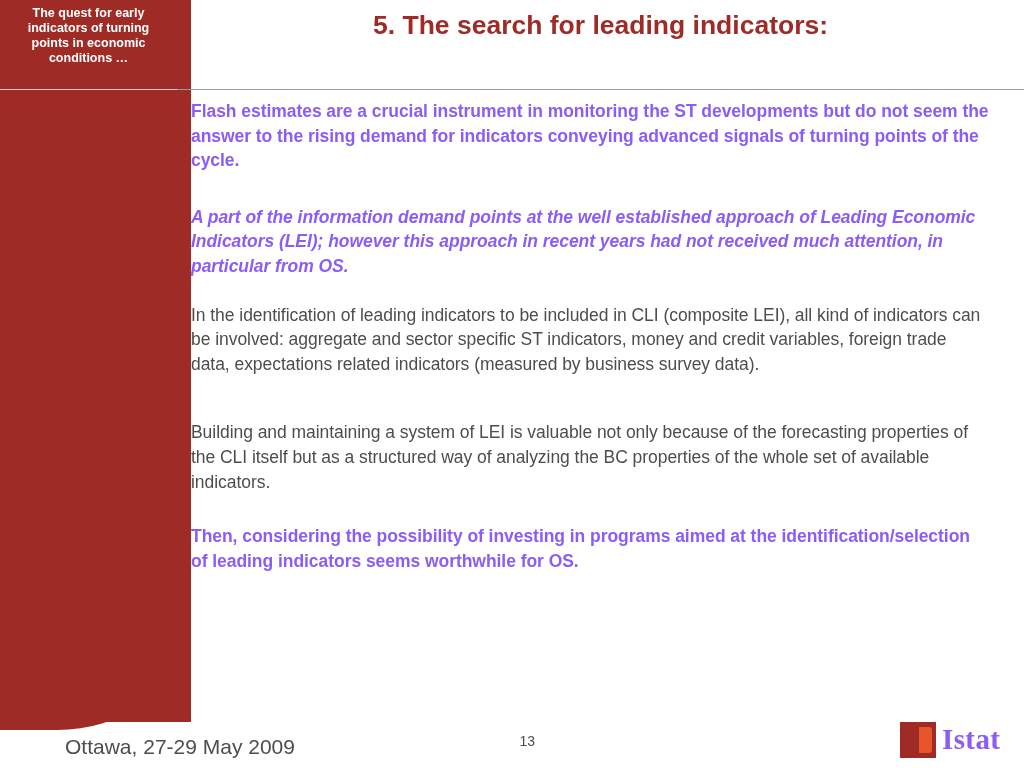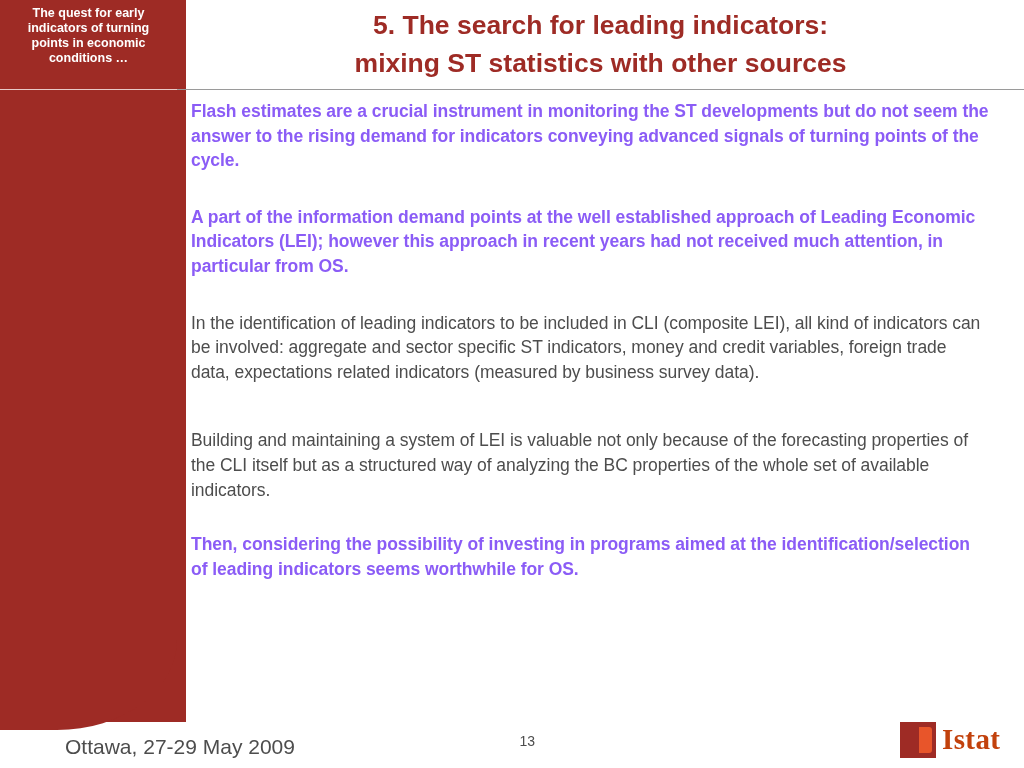--- a/index.html
+++ b/index.html
@@ -13,23 +13,24 @@
     position: relative;
     overflow: hidden;
     font-family: "Liberation Sans", sans-serif;
   }
 
   
   #sidebar {
     position: absolute;
     left: 0;
     top: 0;
-    width: 186px;
+    width: 167px;
     height: 722px;
     background: #9e2b25;
+    padding-left: 24px;
   }
   
   #sidebar-curve {
     position: absolute;
     left: 0;
     top: 640px;
     width: 177px;
     height: 90px;
     background: #9e2b25;
     border-bottom-right-radius: 120px 90px;
@@ -99,21 +100,21 @@
   }
   .para.accent {
     color: #8b5cf6;
     font-weight: bold;
   }
   .para.plain {
     color: #4d4d4d;
     font-weight: normal;
   }
   .para.p1 { width: 800px; margin-bottom: 32px; }
-  .para.p2 { width: 800px; margin-bottom: 32px; }
+  .para.p2 { width: 800px; margin-bottom: 24px; font-style: italic; }
   .para.p3 { width: 795px; margin-bottom: 22px; }
   .para.p4 { width: 795px; margin-bottom: 30px; margin-top: 44px; }
   .para.p5 { width: 790px; margin-bottom: 16px; }
 
   
   #footer-date {
     position: absolute;
     left: 65px;
     top: 735px;
     color: #4d4d4d;
@@ -153,40 +154,39 @@
     width: 13px;
     height: 26px;
     background: #e8552a;
     border-top-right-radius: 3px;
     border-bottom-right-radius: 3px;
   }
   #istat-wordmark {
     position: absolute;
     left: 42px;
     top: 1px;
-    color: #c2410c;
+    color: #8b5cf6;
     font-size: 29px;
     font-weight: bold;
     font-family: "Liberation Serif", serif;
     letter-spacing: 0.4px;
   }
 </style>
 </head>
 <body>
 
 <div id="sidebar">
   <div id="sidebar-curve"></div>
   <div id="sidebar-title">The quest for early indicators of turning points in economic conditions …</div>
   <div id="sidebar-divider"></div>
 </div>
 
 <div id="header">
   <div id="slide-title">
     <div>5. The search for leading indicators:</div>
-    <div>mixing ST statistics with other sources</div>
   </div>
 </div>
 <div id="header-rule"></div>
 
 <div id="body-content">
   <p class="para accent p1">Flash estimates are a crucial instrument in monitoring the ST developments but do not seem the answer to the rising demand for indicators conveying advanced signals of turning points of the cycle.</p>
   <p class="para accent p2">A part of the information demand points at the well established approach of Leading Economic Indicators (LEI); however this approach in recent years had not received much attention, in particular from OS.</p>
   <p class="para plain p3">In the identification of leading indicators to be included in CLI (composite LEI), all kind of indicators can be involved: aggregate and sector specific ST indicators, money and credit variables, foreign trade data, expectations related indicators (measured by business survey data).</p>
   <p class="para plain p4">Building and maintaining a system of LEI is valuable not only because of the forecasting properties of the CLI itself but as a structured way of analyzing the BC properties of the whole set of available indicators.</p>
   <p class="para accent p5">Then, considering the possibility of investing in programs aimed at the identification/selection of leading indicators seems worthwhile for OS.</p>

